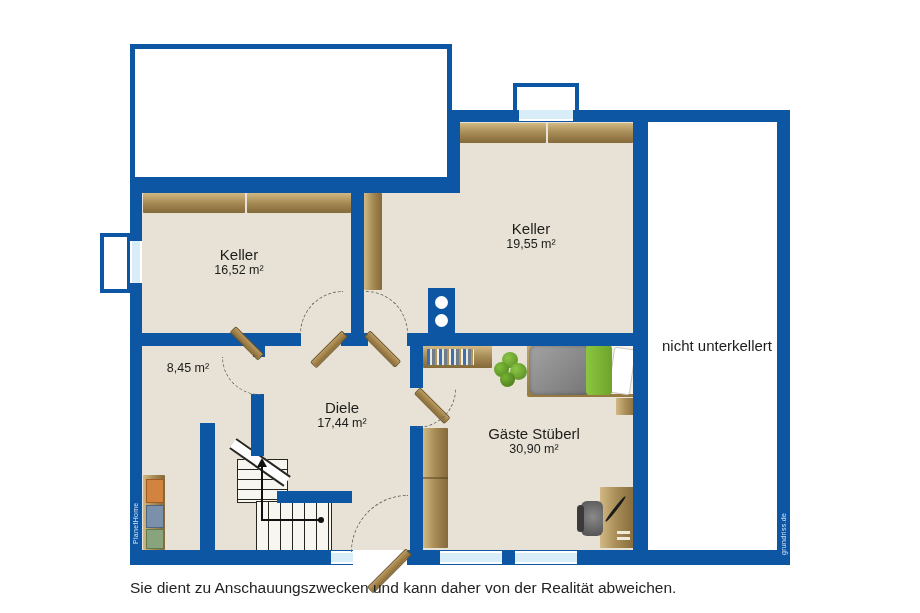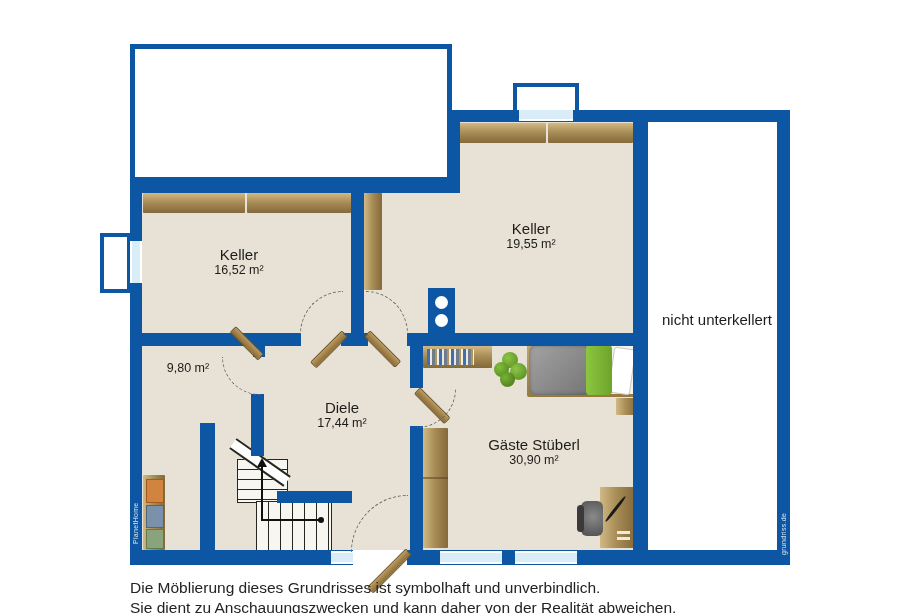--- a/index.html
+++ b/index.html
@@ -142,35 +142,34 @@
 
   <div class="room-label" style="left:164px;top:247px;">
     <div class="rname">Keller</div>
     <div class="rarea">16,52 m²</div>
   </div>
   <div class="room-label" style="left:456px;top:221px;">
     <div class="rname">Keller</div>
     <div class="rarea">19,55 m²</div>
   </div>
   <div class="room-label" style="left:113px;top:361px;">
-    <div class="rarea">9,80 m²</div>
+    <div class="rarea">8,45 m²</div>
   </div>
   <div class="room-label" style="left:267px;top:400px;">
     <div class="rname">Diele</div>
     <div class="rarea">17,44 m²</div>
   </div>
-  <div class="room-label" style="left:459px;top:437px;">
+  <div class="room-label" style="left:459px;top:426px;">
     <div class="rname">Gäste Stüberl</div>
     <div class="rarea">30,90 m²</div>
   </div>
-  <div class="room-label" style="left:642px;top:312px;">
+  <div class="room-label" style="left:642px;top:338px;">
     <div class="rname">nicht unterkellert</div>
   </div>
 
   <div class="watermark" style="left:129px;top:492px;width:13px;height:62px;">PlanetHome</div>
   <div class="watermark" style="left:777px;top:504px;width:13px;height:60px;">grundriss.de</div>
 
   <div class="disclaimer">
-    <div>Die Möblierung dieses Grundrisses ist symbolhaft und unverbindlich.</div>
     <div>Sie dient zu Anschauungszwecken und kann daher von der Realität abweichen.</div>
   </div>
 
 </div>
 
 </body></html>

